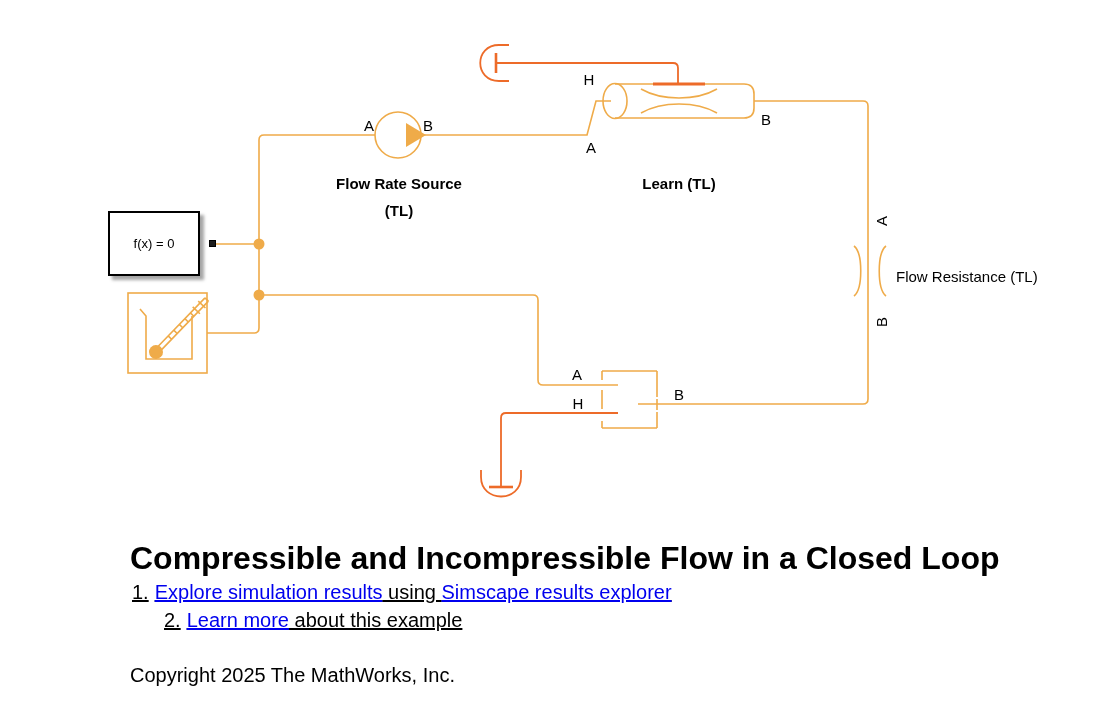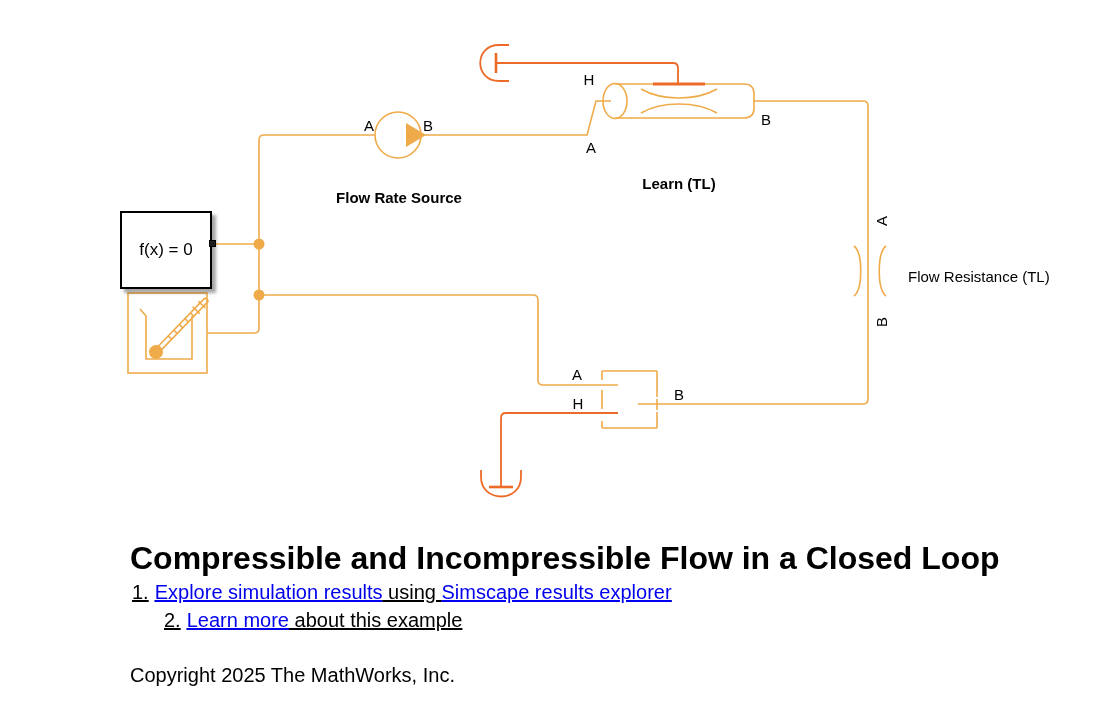--- a/index.html
+++ b/index.html
@@ -29,23 +29,23 @@
   .lbl-rot{transform:translate(-50%,-50%) rotate(-90deg);}
   .blk-name{
     position:absolute;font-size:15px;line-height:27px;text-align:center;
     white-space:nowrap;transform:translate(-50%,-50%);font-weight:bold;
   }
   .blk-name span{display:block;}
   .fr-name{
     position:absolute;font-size:15px;white-space:nowrap;transform:translateY(-50%);
   }
   .solver{
-    position:absolute;left:120px;top:211px;width:92px;height:78px;box-sizing:border-box;
+    position:absolute;left:108px;top:211px;width:92px;height:65px;box-sizing:border-box;
     background:#fff;border:2px solid #000;box-shadow:4px 4px 3px rgba(0,0,0,0.35);
-    display:flex;align-items:center;justify-content:center;font-size:17px;
+    display:flex;align-items:center;justify-content:center;font-size:13px;
   }
   .solver-port{
     position:absolute;left:209px;top:240px;width:7px;height:7px;background:#1c1c1c;
     border:1px solid #000;box-sizing:border-box;
   }
   .desc-title{position:absolute;left:130px;top:540px;font-size:32px;font-weight:bold;white-space:nowrap;}
   .desc-item{position:absolute;font-size:20px;white-space:nowrap;text-decoration:underline;}
   .desc-item .num{margin-right:6px;}
   .link{color:var(--link);text-decoration:underline;cursor:pointer;}
   .desc-copy{position:absolute;left:130px;top:664px;font-size:20px;white-space:nowrap;}
@@ -127,25 +127,26 @@
   <span class="lbl" style="left:591px;top:147px;">A</span>
   <span class="lbl" style="left:766px;top:119px;">B</span>
   <span class="lbl lbl-rot" style="left:881px;top:221px;">A</span>
   <span class="lbl lbl-rot" style="left:881px;top:322px;">B</span>
   <span class="lbl" style="left:577px;top:374px;">A</span>
   <span class="lbl" style="left:578px;top:403px;">H</span>
   <span class="lbl" style="left:679px;top:394px;">B</span>
 
   <div class="blk-name" style="left:399px;top:197px;">
     <span>Flow Rate Source</span>
+    <span>(TL)</span>
   </div>
   <div class="blk-name" style="left:679px;top:183px;">
     <span>Learn (TL)</span>
   </div>
-  <div class="fr-name" style="left:896px;top:276px;margin-left:12px;">
+  <div class="fr-name" style="left:896px;top:276px;">
     <span>Flow Resistance (TL)</span>
   </div>
 
   <div class="desc-title">Compressible and Incompressible Flow in a Closed Loop</div>
 
   <div class="desc-item" style="left:132px;top:581px;">
     <span class="num">1.</span><span class="link">Explore simulation results</span><span> using </span><span class="link">Simscape results explorer</span>
   </div>
 
   <div class="desc-item" style="left:132px;top:609px;margin-left:32px;">

